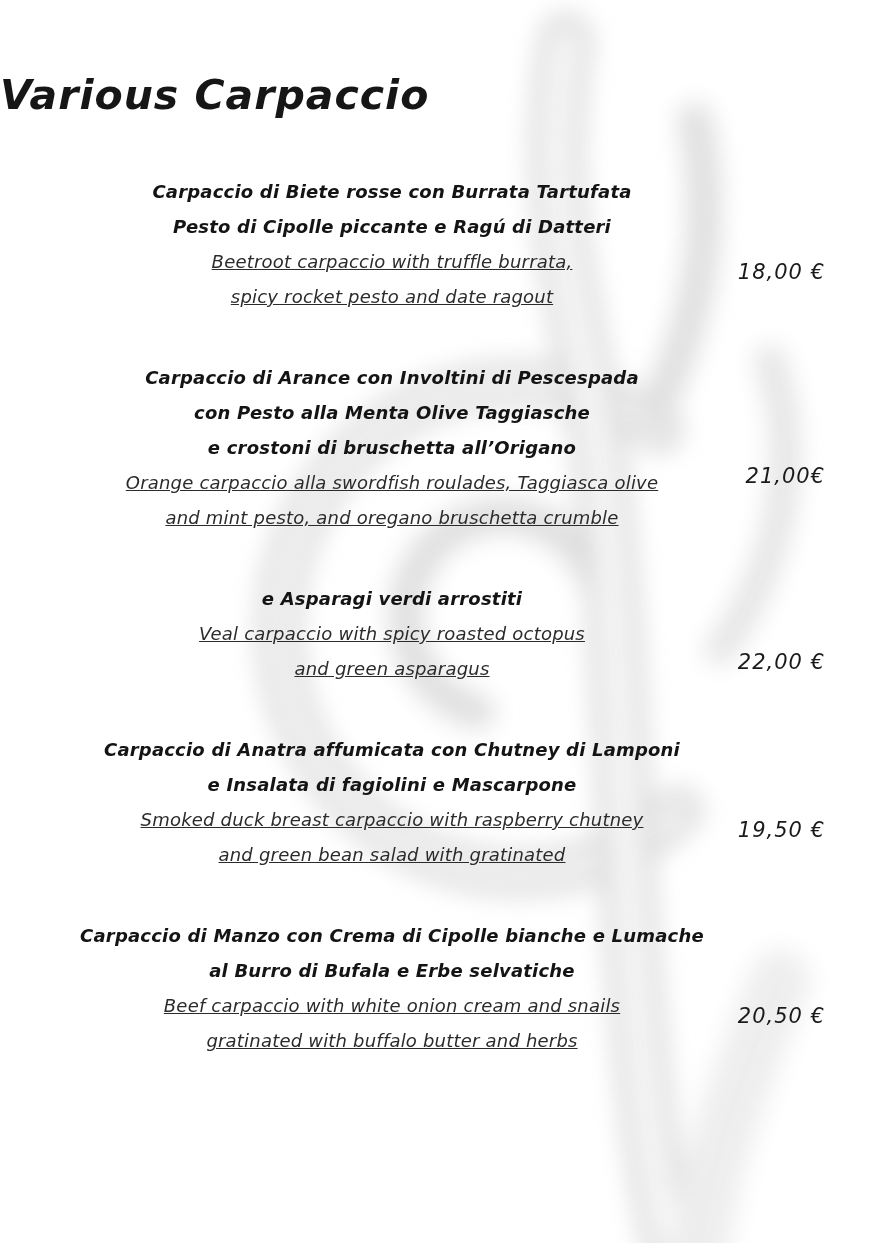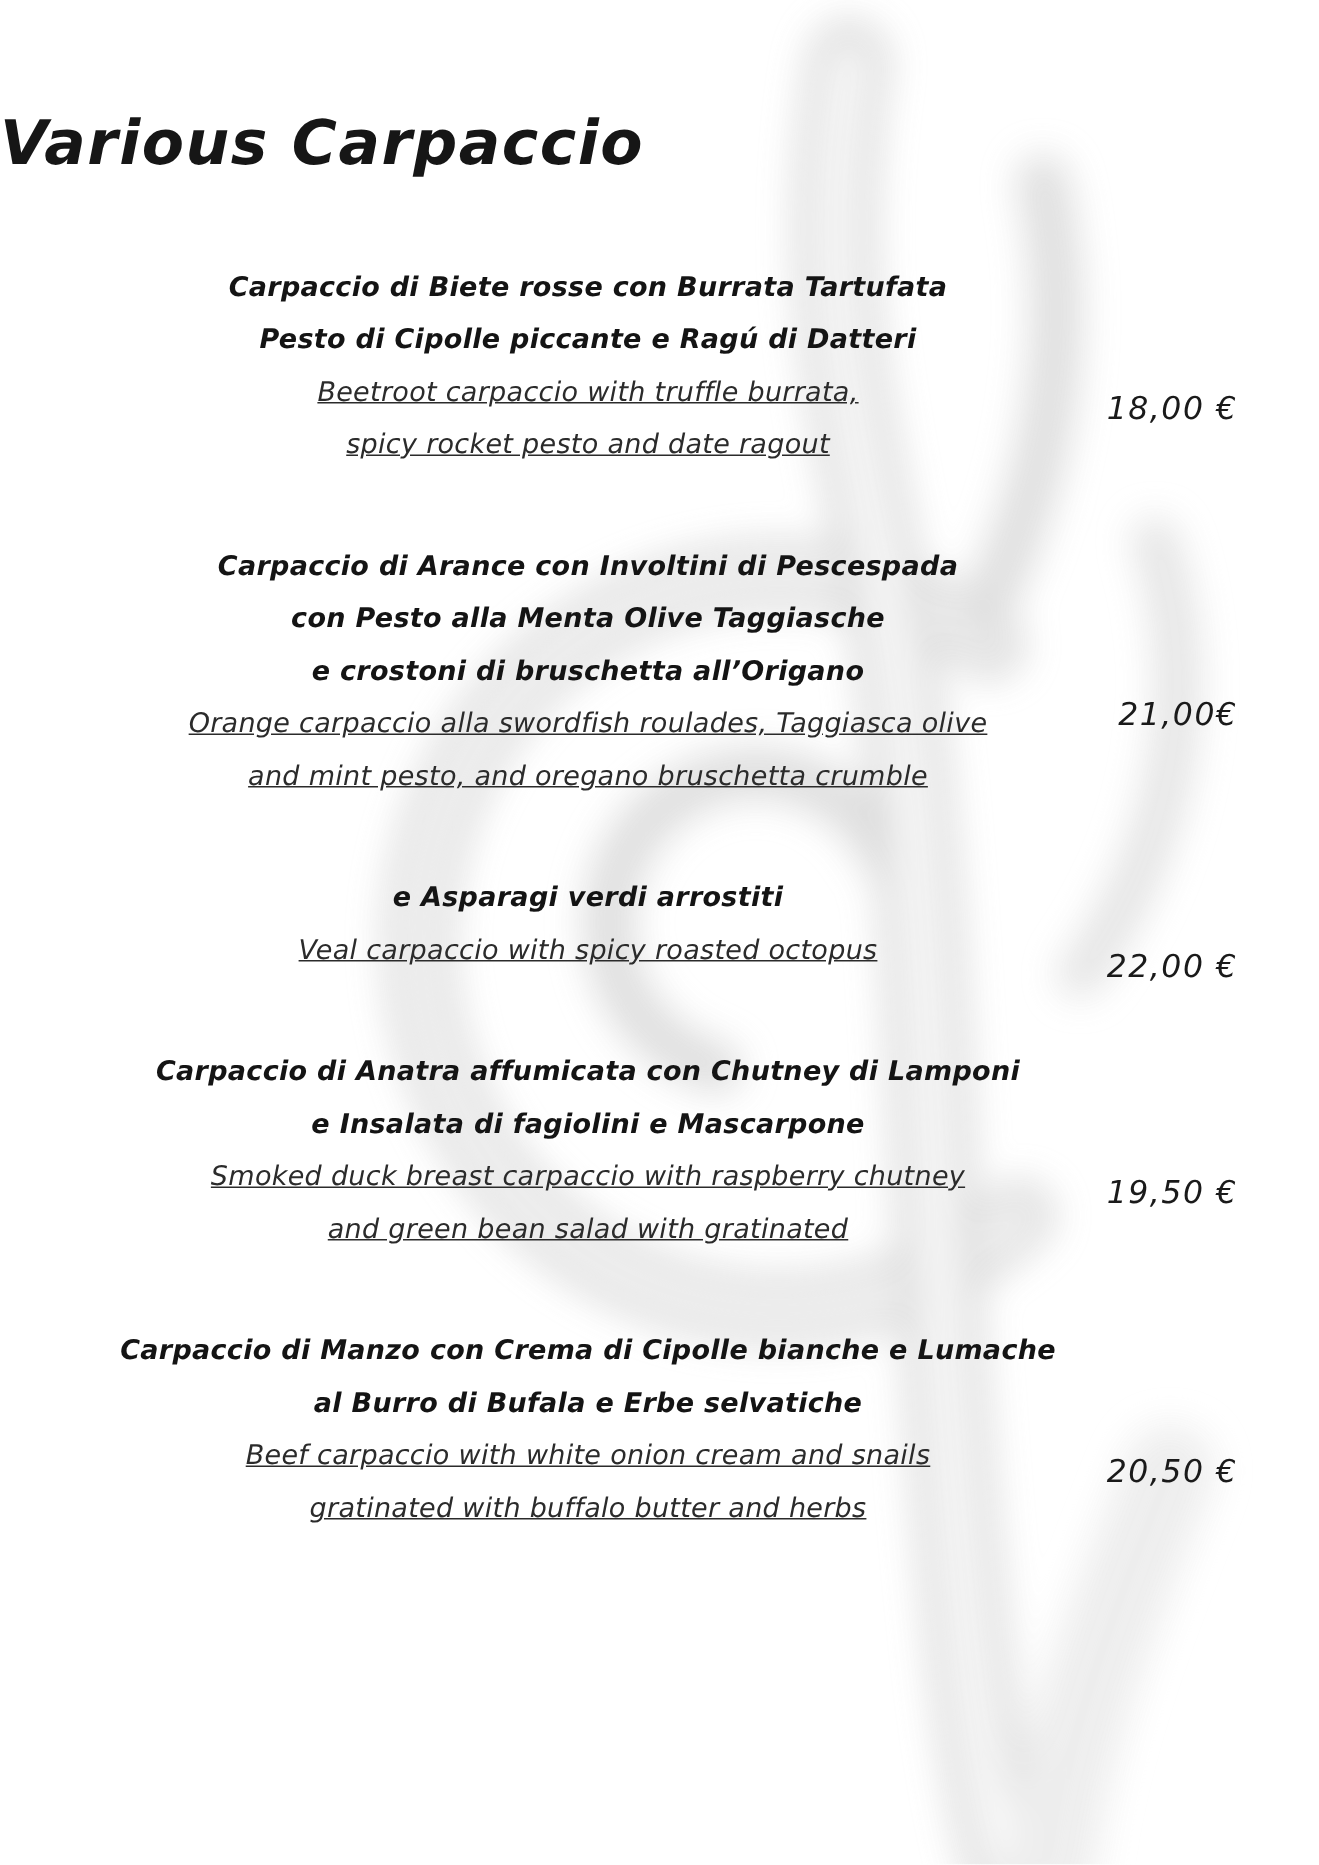--- a/index.html
+++ b/index.html
@@ -125,20 +125,21 @@
           <span class="line desc-line">Orange carpaccio alla swordfish roulades, Taggiasca olive</span>
           <span class="line desc-line">and mint pesto, and oregano bruschetta crumble</span>
         </div>
     <span class="item-price">21,00€</span>
   </article>
 
   <article class="menu-item">
     <div class="item-lines">
           <span class="line name-line">e Asparagi verdi arrostiti</span>
           <span class="line desc-line">Veal carpaccio with spicy roasted octopus</span>
+          <span class="line desc-line">and green asparagus</span>
         </div>
     <span class="item-price">22,00 €</span>
   </article>
 
   <article class="menu-item">
     <div class="item-lines">
           <span class="line name-line">Carpaccio di Anatra affumicata con Chutney di Lamponi</span>
           <span class="line name-line">e Insalata di fagiolini e Mascarpone</span>
           <span class="line desc-line">Smoked duck breast carpaccio with raspberry chutney</span>
           <span class="line desc-line">and green bean salad with gratinated</span>

